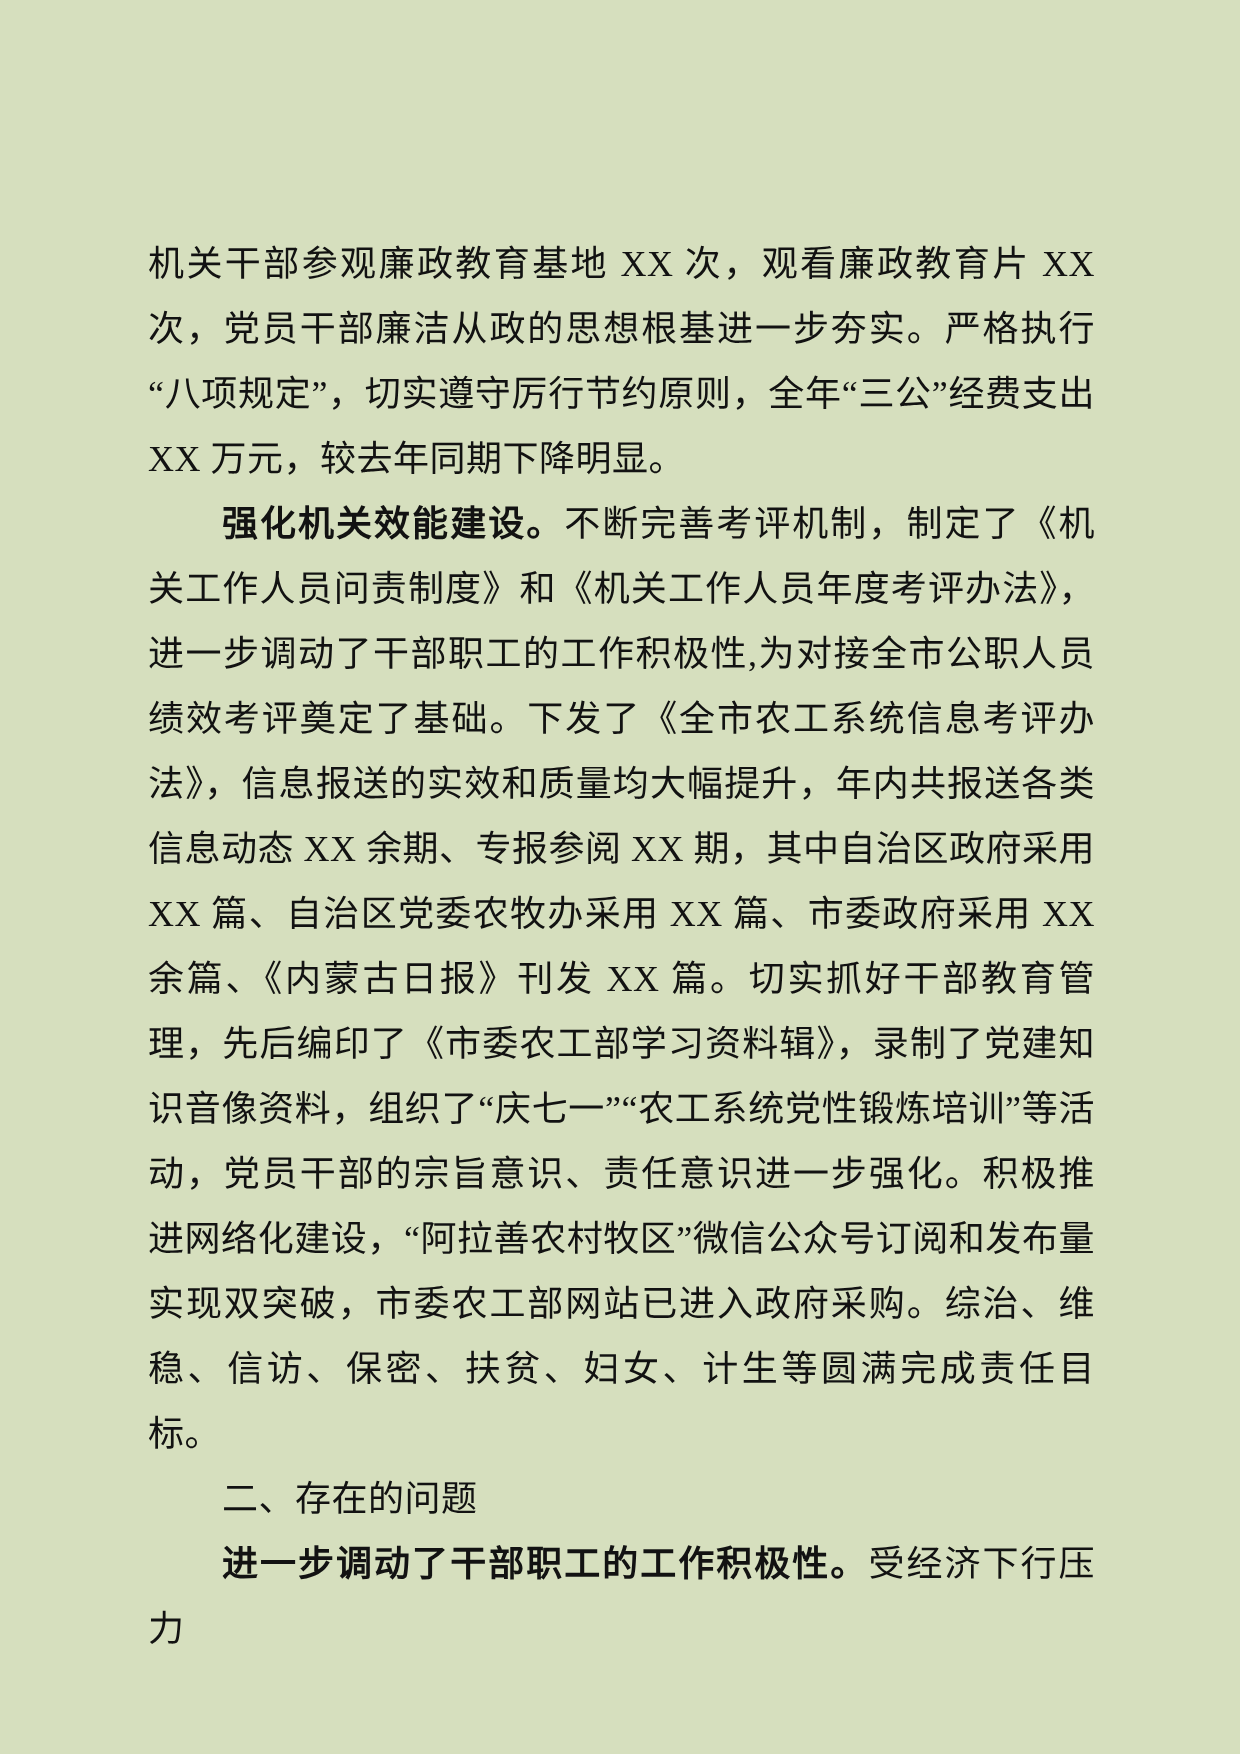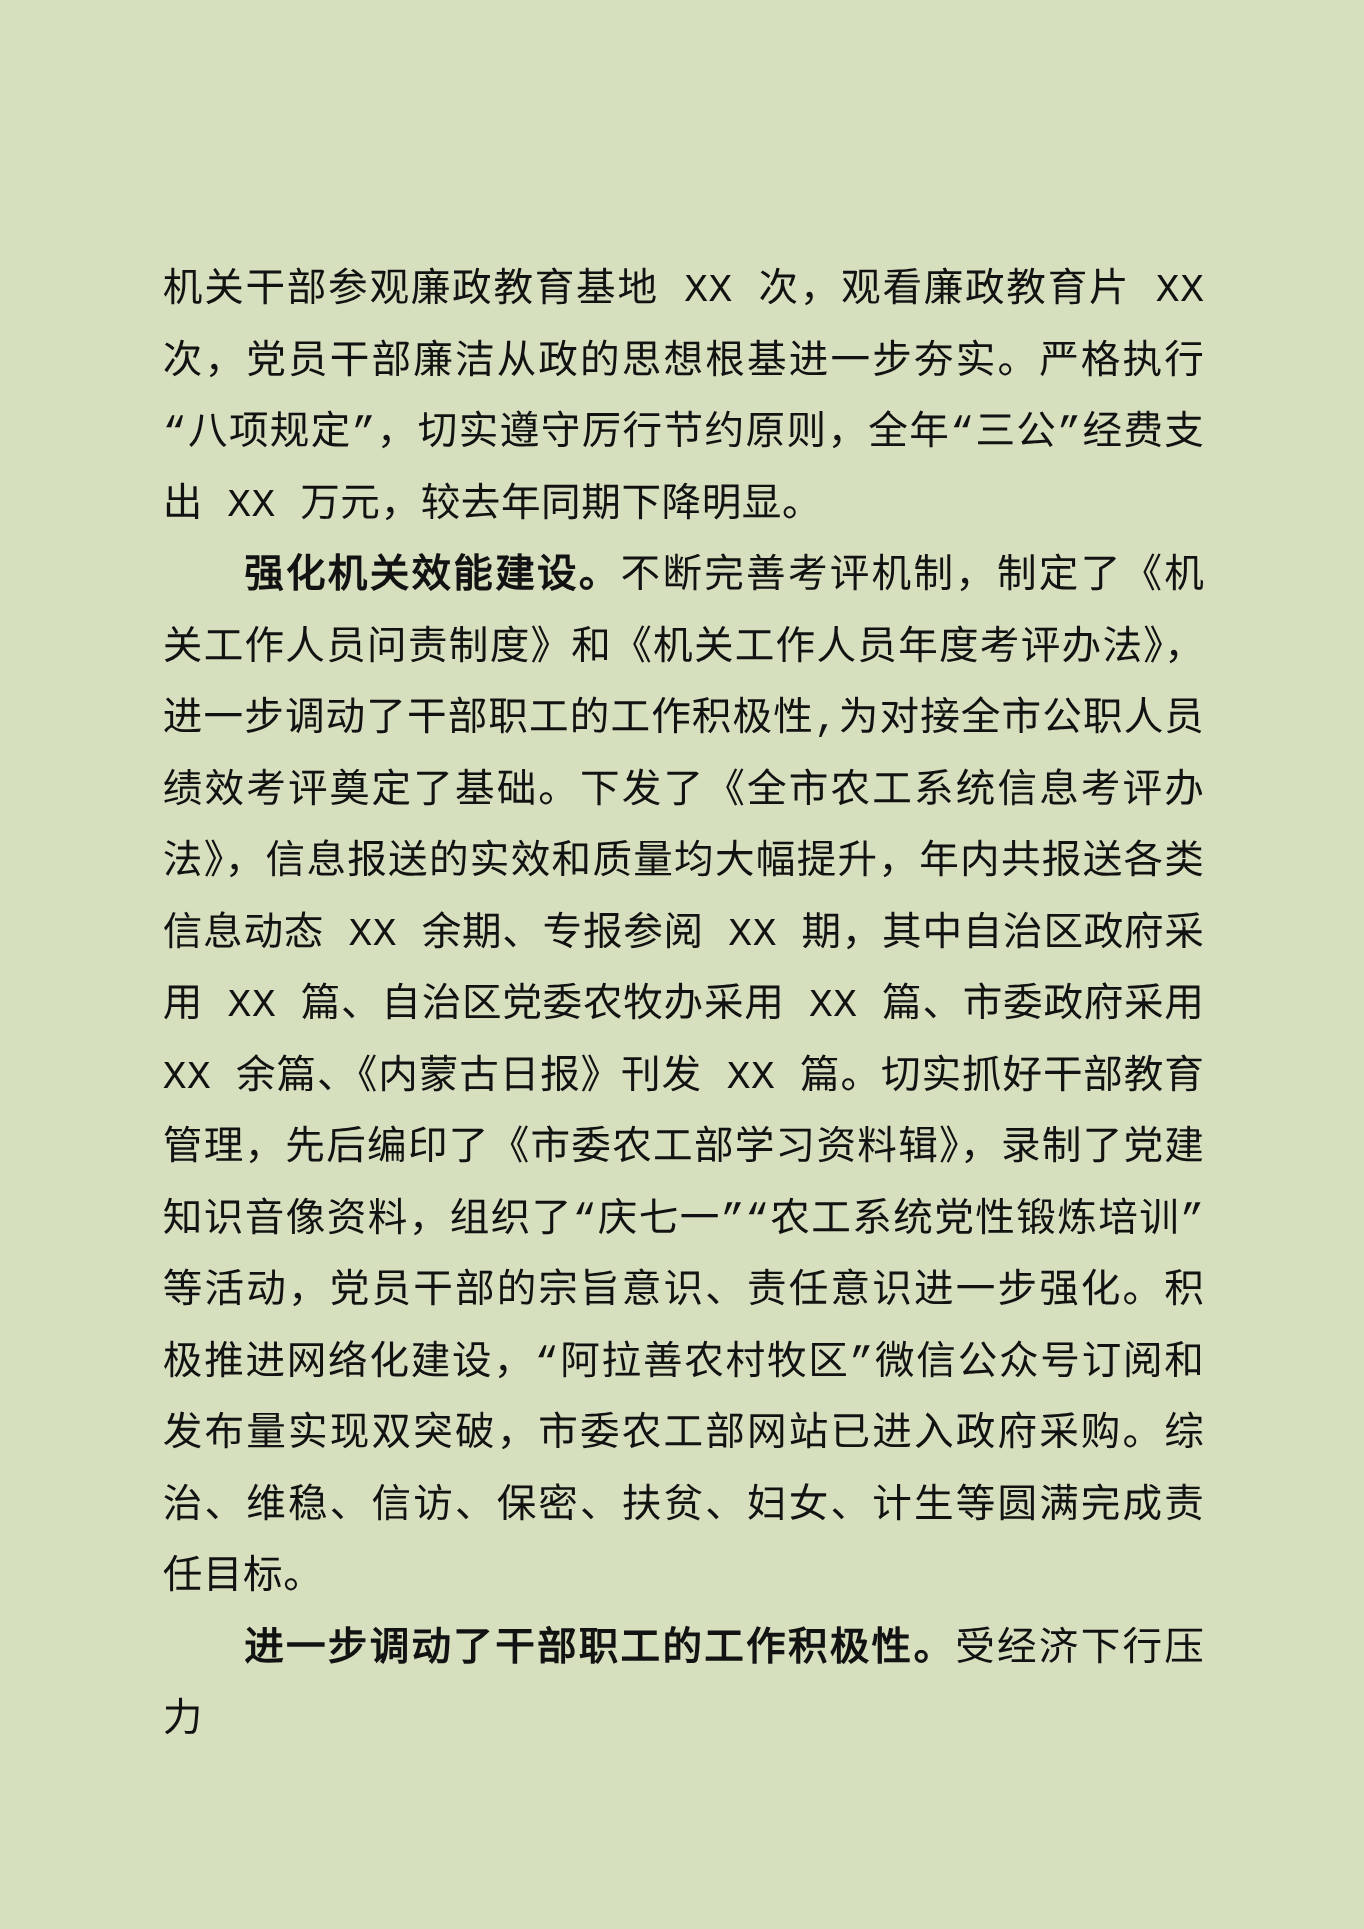--- a/index.html
+++ b/index.html
@@ -8,21 +8,21 @@
     background: #d6dfbe;
   }
   .page {
     position: relative;
     width: 1240px;
     height: 1754px;
     background: #d6dfbe;
     box-sizing: border-box;
     padding: 232px 145px 0 148px;
     overflow: hidden;
-    font-family: Liberation Mono, monospace;
+    font-family: Liberation Serif, serif;
     color: #121212;
   }
   .doc-body p.para {
     margin: 0;
     font-size: 36px;
     line-height: 65px;
     text-align: justify;
     text-justify: inter-character;
     letter-spacing: 0.5px;
     word-break: break-all;
@@ -34,15 +34,16 @@
     font-weight: bold;
   }
 </style>
 </head>
 <body>
 
 <div class="page">
   <div class="doc-body" id="doc-body">
       <p class="para"><span class="run">机关干部参观廉政教育基地 XX 次，观看廉政教育片 XX 次，党员干部廉洁从政的思想根基进一步夯实。严格执行“八项规定”，切实遵守厉行节约原则，全年“三公”经费支出 XX 万元，较去年同期下降明显。</span></p>
       <p class="para indent"><span class="run-bold">强化机关效能建设。</span><span class="run">不断完善考评机制，制定了《机关工作人员问责制度》和《机关工作人员年度考评办法》，进一步调动了干部职工的工作积极性,为对接全市公职人员绩效考评奠定了基础。下发了《全市农工系统信息考评办法》，信息报送的实效和质量均大幅提升，年内共报送各类信息动态 XX 余期、专报参阅 XX 期，其中自治区政府采用 XX 篇、自治区党委农牧办采用 XX 篇、市委政府采用 XX 余篇、《内蒙古日报》刊发 XX 篇。切实抓好干部教育管理，先后编印了《市委农工部学习资料辑》，录制了党建知识音像资料，组织了“庆七一”“农工系统党性锻炼培训”等活动，党员干部的宗旨意识、责任意识进一步强化。积极推进网络化建设，“阿拉善农村牧区”微信公众号订阅和发布量实现双突破，市委农工部网站已进入政府采购。综治、维稳、信访、保密、扶贫、妇女、计生等圆满完成责任目标。</span></p>
+      <p class="para indent"><span class="run">二、存在的问题</span></p>
       <p class="para indent"><span class="run-bold">进一步调动了干部职工的工作积极性。</span><span class="run">受经济下行压力</span></p>
     </div>
 </div>
 
 </body></html>

